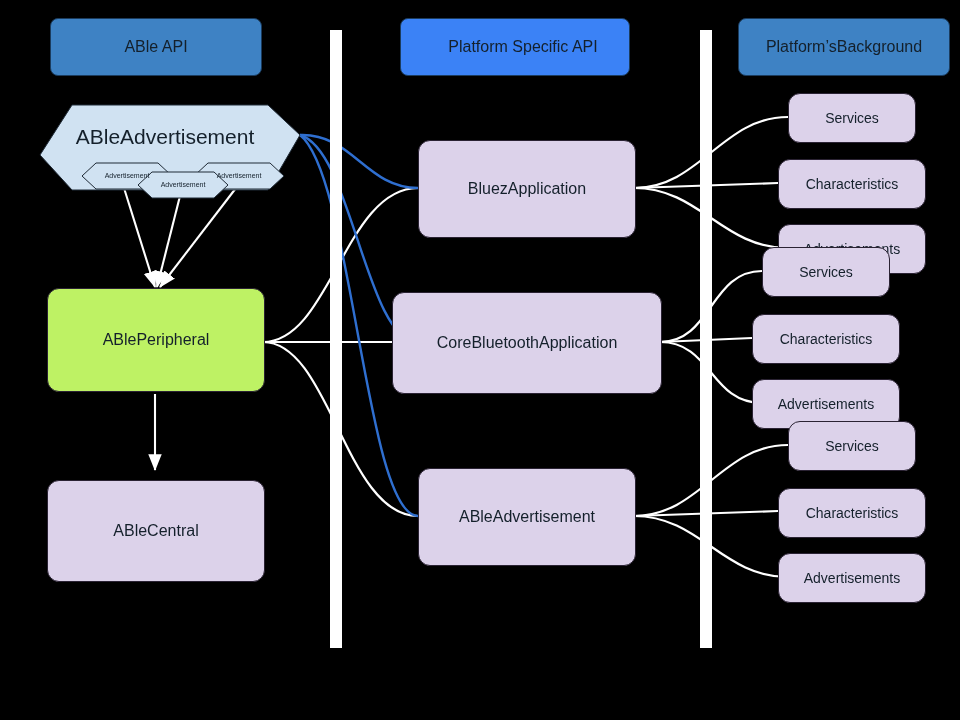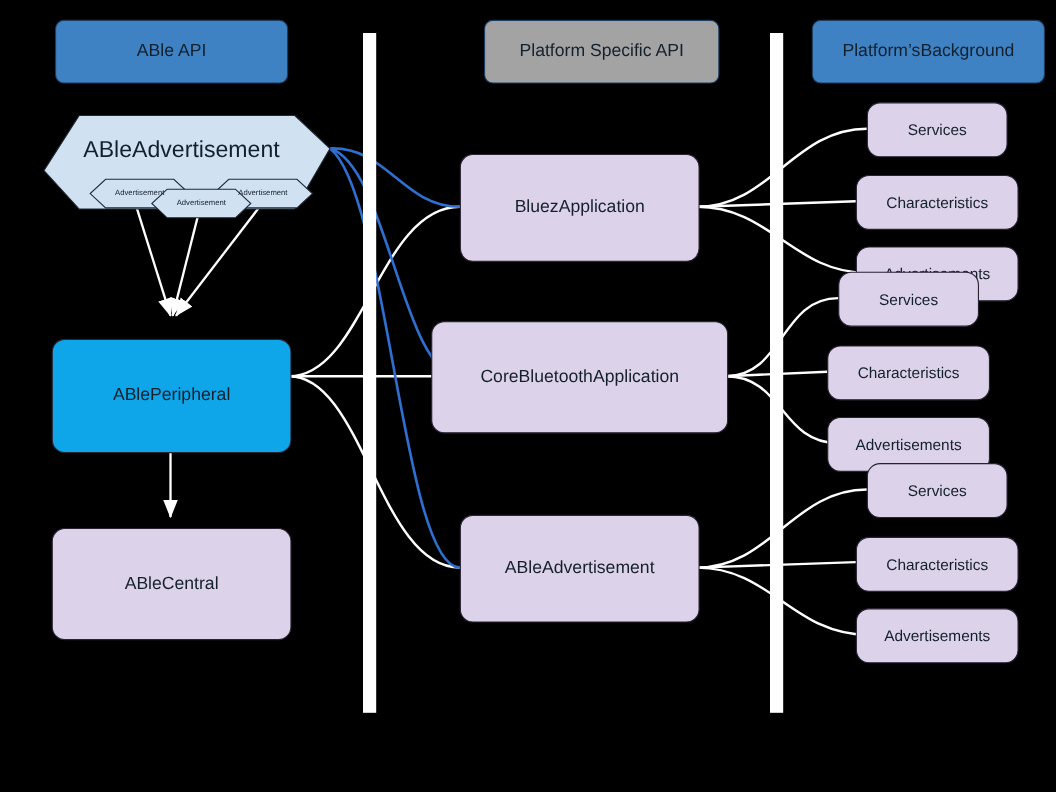--- a/index.html
+++ b/index.html
@@ -90,29 +90,29 @@
   <div class="hex-label mini" style="left:82px;top:166px;width:90px;height:18px;">Advertisement</div>
   <div class="hex-label mini" style="left:194px;top:166px;width:90px;height:18px;">Advertisement</div>
   <div class="hex-label mini" style="left:138px;top:175px;width:90px;height:18px;">Advertisement</div>
 
   <div class="divider" style="left:330px;top:30px;width:12px;height:618px;"></div>
   <div class="divider" style="left:700px;top:30px;width:12px;height:618px;"></div>
 
   <div class="hdr-box" style="left:50px;top:18px;width:210px;height:56px;background:#3E82C4;">
     <span>ABle API</span>
   </div>
-  <div class="hdr-box" style="left:440px;top:18px;width:212px;height:56px;background:#a3a3a3;">
+  <div class="hdr-box" style="left:400px;top:18px;width:212px;height:56px;background:#3b82f6;padding-left:16px;">
     <span>Platform Specific API</span>
   </div>
   <div class="hdr-box" style="left:738px;top:18px;width:210px;height:56px;background:#3E82C4;flex-direction:row;">
     <span>Platform’s</span>
     <span>Background</span>
   </div>
 
-  <div class="lav-box" style="left:47px;top:308px;width:216px;height:102px;background:#0ea5e9;">
+  <div class="lav-box" style="left:47px;top:288px;width:216px;height:102px;background:#bef264;">
     <span>ABlePeripheral</span>
   </div>
   <div class="lav-box" style="left:47px;top:480px;width:216px;height:100px;background:#DCD2EA;">
     <span>ABleCentral</span>
   </div>
 
   <div class="lav-box" style="left:418px;top:140px;width:216px;height:96px;background:#DCD2EA;">
     <span>BluezApplication</span>
   </div>
   <div class="lav-box" style="left:392px;top:292px;width:268px;height:100px;background:#DCD2EA;">

